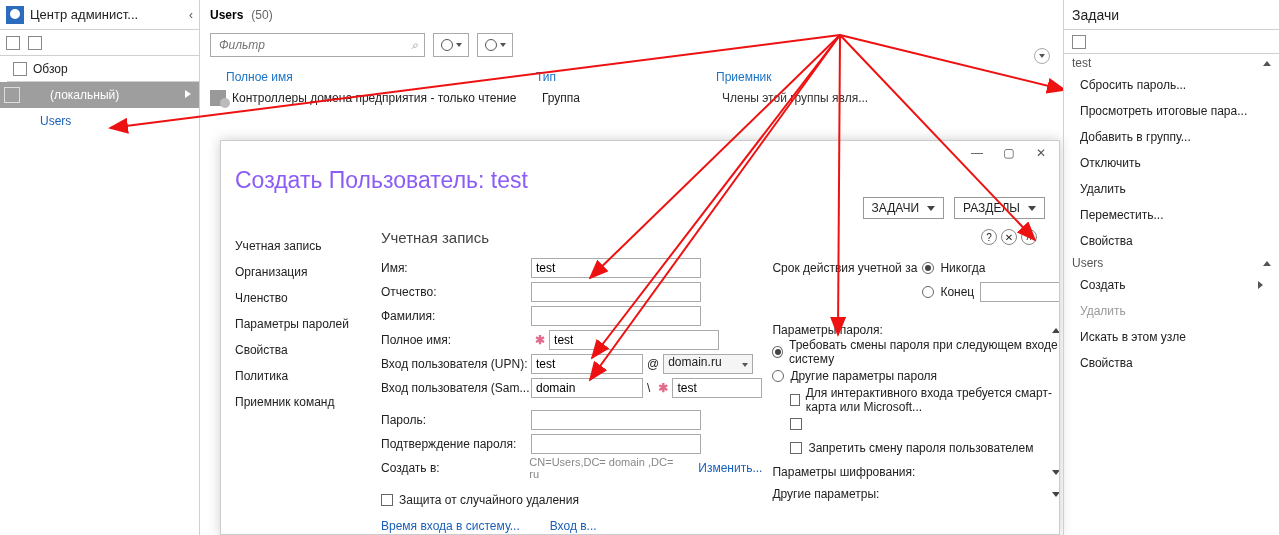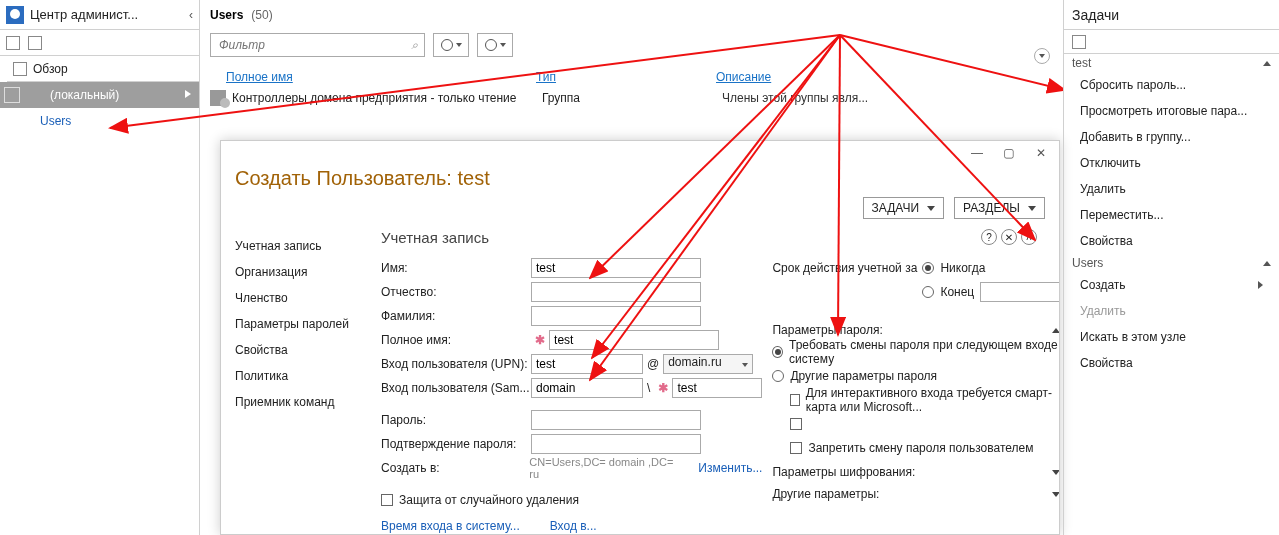--- a/index.html
+++ b/index.html
@@ -30,32 +30,32 @@
   .m-toolbar{ height:30px; display:flex; align-items:center; gap:8px; padding:4px 10px;}
   .filterbox{width:215px;height:24px;border:1px solid #aaa;display:flex;align-items:center;padding:0 6px;color:#999;font-style:italic;}
   .filterbox input{border:none;outline:none;flex:1;font-style:italic;color:#555;}
   .circ-btn{width:36px;height:24px;border:1px solid #aaa;display:flex;align-items:center;justify-content:center;gap:3px;}
   .circ-btn .c{width:12px;height:12px;border:1px solid #555;border-radius:50%;}
   .circ-btn .dd{width:0;height:0;border-top:4px solid #555;border-left:3px solid transparent;border-right:3px solid transparent;}
   .m-expand{position:absolute;right:10px;top:48px;width:16px;height:16px;border:1px solid #aaa;border-radius:50%;display:flex;align-items:center;justify-content:center;}
   .m-expand::after{content:"";border-top:4px solid #555;border-left:3px solid transparent;border-right:3px solid transparent;}
 
   .m-cols{display:flex;margin:10px 10px 0 26px;color:#1a73c7;font-size:12px;}
-  .m-cols div{cursor:pointer;text-decoration:underline;}
+  .m-cols div{cursor:pointer;}
   .m-cols .c1{width:310px;} .m-cols .c2{width:180px;} .m-cols .c3{width:180px;}
   .m-row{display:flex;margin:6px 10px 0 10px;align-items:center;}
   .m-row .ric{width:16px;height:16px;background:#999;margin-right:6px;position:relative;}
   .m-row .ric::after{content:"";position:absolute;right:-4px;bottom:-2px;width:10px;height:10px;background:#bbb;border-radius:50%;}
   .m-row .c1{width:310px;} .m-row .c2{width:180px;} .m-row .c3{width:250px;color:#333;}
 
   
   .dialog{position:absolute;left:220px;top:140px;width:840px;height:395px;background:#fff;border:1px solid #ccc;box-shadow:0 0 12px rgba(0,0,0,0.2);}
   .dlg-title{position:absolute;right:4px;top:0;display:flex;gap:4px;}
   .dlg-title div{width:28px;height:24px;display:flex;align-items:center;justify-content:center;color:#555;cursor:pointer;}
-  .dlg-h1{padding:26px 14px 6px 14px;font-size:20px;color:#a16207;font-weight:300;}
+  .dlg-h1{padding:26px 14px 6px 14px;font-size:23px;color:#8b5cf6;font-weight:300;}
   .dlg-btns{position:absolute;right:14px;top:56px;display:flex;gap:10px;}
   .dlg-btns .b{border:1px solid #999;height:22px;display:flex;align-items:center;padding:0 8px;gap:8px;}
   .dlg-btns .b .dd{width:0;height:0;border-top:5px solid #444;border-left:4px solid transparent;border-right:4px solid transparent;}
 
   .dlg-body{position:absolute;left:0;top:84px;right:0;bottom:0;display:flex;}
   .dlg-nav{width:150px;padding:8px 0;}
   .dlg-nav div{padding:6px 14px;cursor:pointer;}
   .dlg-pane{flex:1;padding:4px 10px 4px 10px;display:flex;gap:10px;overflow:auto;}
   .pane-head{position:absolute;left:160px;top:88px;font-size:15px;color:#444;}
   .pane-icons{position:absolute;right:22px;top:88px;display:flex;gap:4px;}
@@ -136,21 +136,21 @@
       </div>
     <div class="circ-btn">
         <span class="c"></span>
         <span class="dd"></span>
       </div>
   </div>
   <div class="m-expand"></div>
   <div class="m-cols">
     <div class="c1">Полное имя</div>
     <div class="c2">Тип</div>
-    <div class="c3">Описание</div>
+    <div class="c3">Приемник</div>
   </div>
   <div class="m-row">
     <span class="ric"></span>
     <div class="c1">Контроллеры домена предприятия - только чтение</div>
     <div class="c2">Группа</div>
     <div class="c3">Члены этой группы явля...</div>
   </div>
 </div>
 
 <div class="dialog">

